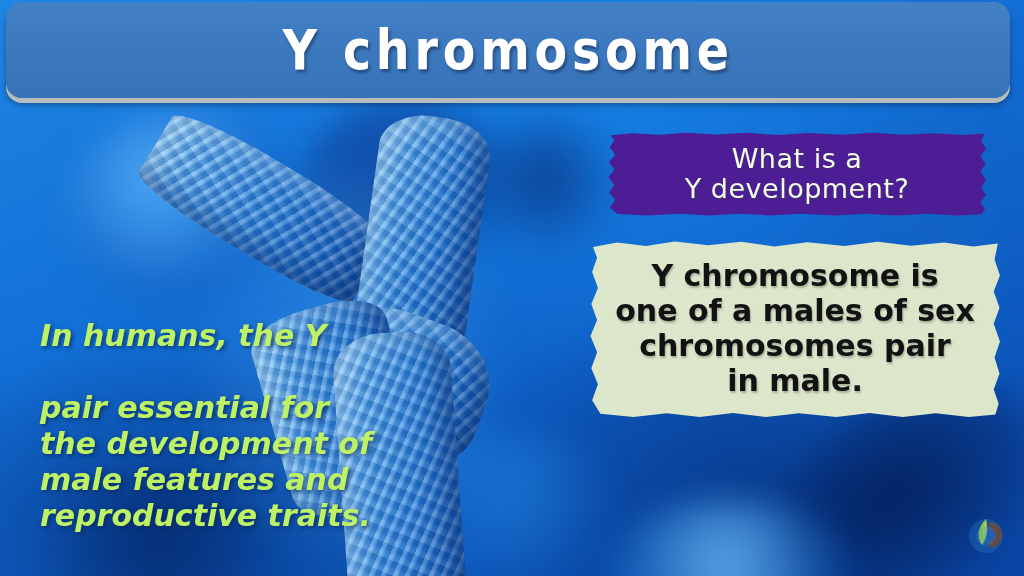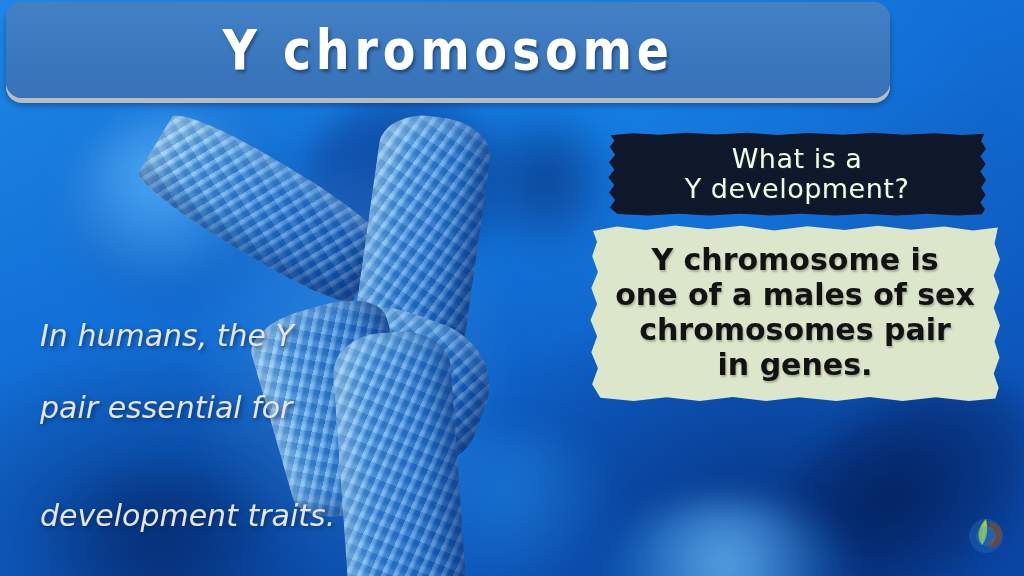--- a/index.html
+++ b/index.html
@@ -73,21 +73,21 @@
             border-radius: 40%; }
   .chrom-glow {
     position: absolute; left: 60px; top: 60px; width: 340px; height: 420px;
     background: radial-gradient(ellipse at 50% 45%, rgba(130,205,255,.22), rgba(130,205,255,0) 70%);
     filter: blur(12px);
   }
 
   
   .titlebar {
     position: absolute;
-    left: 6px; top: 2px; width: 884px; height: 96px;
+    left: 6px; top: 2px; width: 1004px; height: 96px;
     background: linear-gradient(180deg, #4480c4 0%, #3b78be 52%, #3872b8 100%);
     border-radius: 16px;
     box-shadow: 0 5px 0 0 #b9bcbd, 0 7px 6px rgba(0,0,0,.32);
     display: flex; align-items: center; justify-content: center;
   }
   .title-text {
     color: #ffffff;
     font-size: 55px;
     font-weight: bold;
     letter-spacing: 5px;
@@ -115,58 +115,58 @@
       98.2% 11%, 99.5% 20%, 98% 29%, 99.4% 38%, 98% 47%, 99.5% 57%,
       98.2% 66%, 99.4% 75%, 98% 84%, 99.2% 92%, 98.4% 98%,
       92% 99.4%, 84% 97.4%, 76% 99.4%, 68% 97.2%, 60% 99.4%, 51% 97.4%,
       43% 99.4%, 35% 97.2%, 27% 99.4%, 19% 97.4%, 11% 99.4%, 3% 97.6%,
       1% 90%, 2.4% 81%, 0.8% 72%, 2.2% 63%, 0.6% 54%, 2.2% 45%,
       0.8% 36%, 2.4% 27%, 1% 18%, 2.2% 10%);
   }
 
   .qbox {
     left: 606px; top: 132px; width: 382px; height: 84px;
-    background: #0f172a;
+    background: #4c1d95;
     display: flex; align-items: center; justify-content: center;
   }
   .qbox-text {
     color: #f4fbef;
     font-size: 27px;
     line-height: 1.12;
     text-align: center;
     font-family: "DejaVu Sans", "Liberation Sans", sans-serif;
     letter-spacing: .5px;
     text-shadow: 1px 1px 1px rgba(60,95,25,.35);
   }
 
   .dbox {
-    left: 588px; top: 224px; width: 414px; height: 178px;
+    left: 588px; top: 240px; width: 414px; height: 178px;
     background: #dce6cb;
     display: flex; align-items: center; justify-content: center;
   }
   .dbox-text {
     color: #121212;
     font-size: 30px;
     font-weight: bold;
     line-height: 1.16;
     text-align: center;
     font-family: "DejaVu Sans", "Liberation Sans", sans-serif;
     text-shadow: 1px 2px 2px rgba(90,100,80,.42);
     padding: 0 14px;
   }
 
   
   .caption {
     position: absolute;
     left: 40px; top: 318px; width: 350px;
   }
   .caption-text {
-    color: #e5e5e5;
+    color: #bef264;
     font-size: 30px;
-    font-weight: normal;
+    font-weight: bold;
     font-style: italic;
     line-height: 1.20;
     font-family: "DejaVu Sans", "Liberation Sans", sans-serif;
     text-shadow: 2px 2px 4px rgba(8,40,95,.75);
   }
 
   
   .logo { position: absolute; left: 962px; top: 511px; width: 48px; height: 48px; }
 </style>
 </head>
@@ -203,32 +203,32 @@
       <span>What is a</span><br>
       <span>Y development?</span>
     </div>
   </div>
 
   <div class="brush dbox">
     <div class="dbox-text">
       <span>Y chromosome is</span><br>
       <span>one of a males of sex</span><br>
       <span>chromosomes pair</span><br>
-      <span>in genes.</span>
+      <span>in male.</span>
     </div>
   </div>
 
   <div class="caption">
     <div class="caption-text">
       <span>In humans, the Y</span><br>
       <br>
       <span>pair essential for</span><br>
-      <br>
-      <br>
-      <span>development traits.</span>
+      <span>the development of</span><br>
+      <span>male features and</span><br>
+      <span>reproductive traits.</span>
     </div>
   </div>
 
   <div class="logo">
     <svg viewBox="0 0 48 48" width="48" height="48">
       <circle cx="24" cy="25" r="17" fill="rgba(40,120,200,.35)"></circle>
       <path d="M27 37 A13 13 0 1 0 27 11 L27 18 A6 6 0 1 1 27 30 Z" fill="#6b4a3c" opacity=".92"></path>
       <path d="M24 8 C16 16 14 26 20 34 C22 24 24 16 24 8 Z" fill="#8dc63f"></path>
       <path d="M24 8 C20 18 19 27 20 34 C26 26 26 16 24 8 Z" fill="#a5d34f" opacity=".9"></path>
       <circle cx="24" cy="25" r="10" fill="rgba(60,140,215,.28)"></circle>

